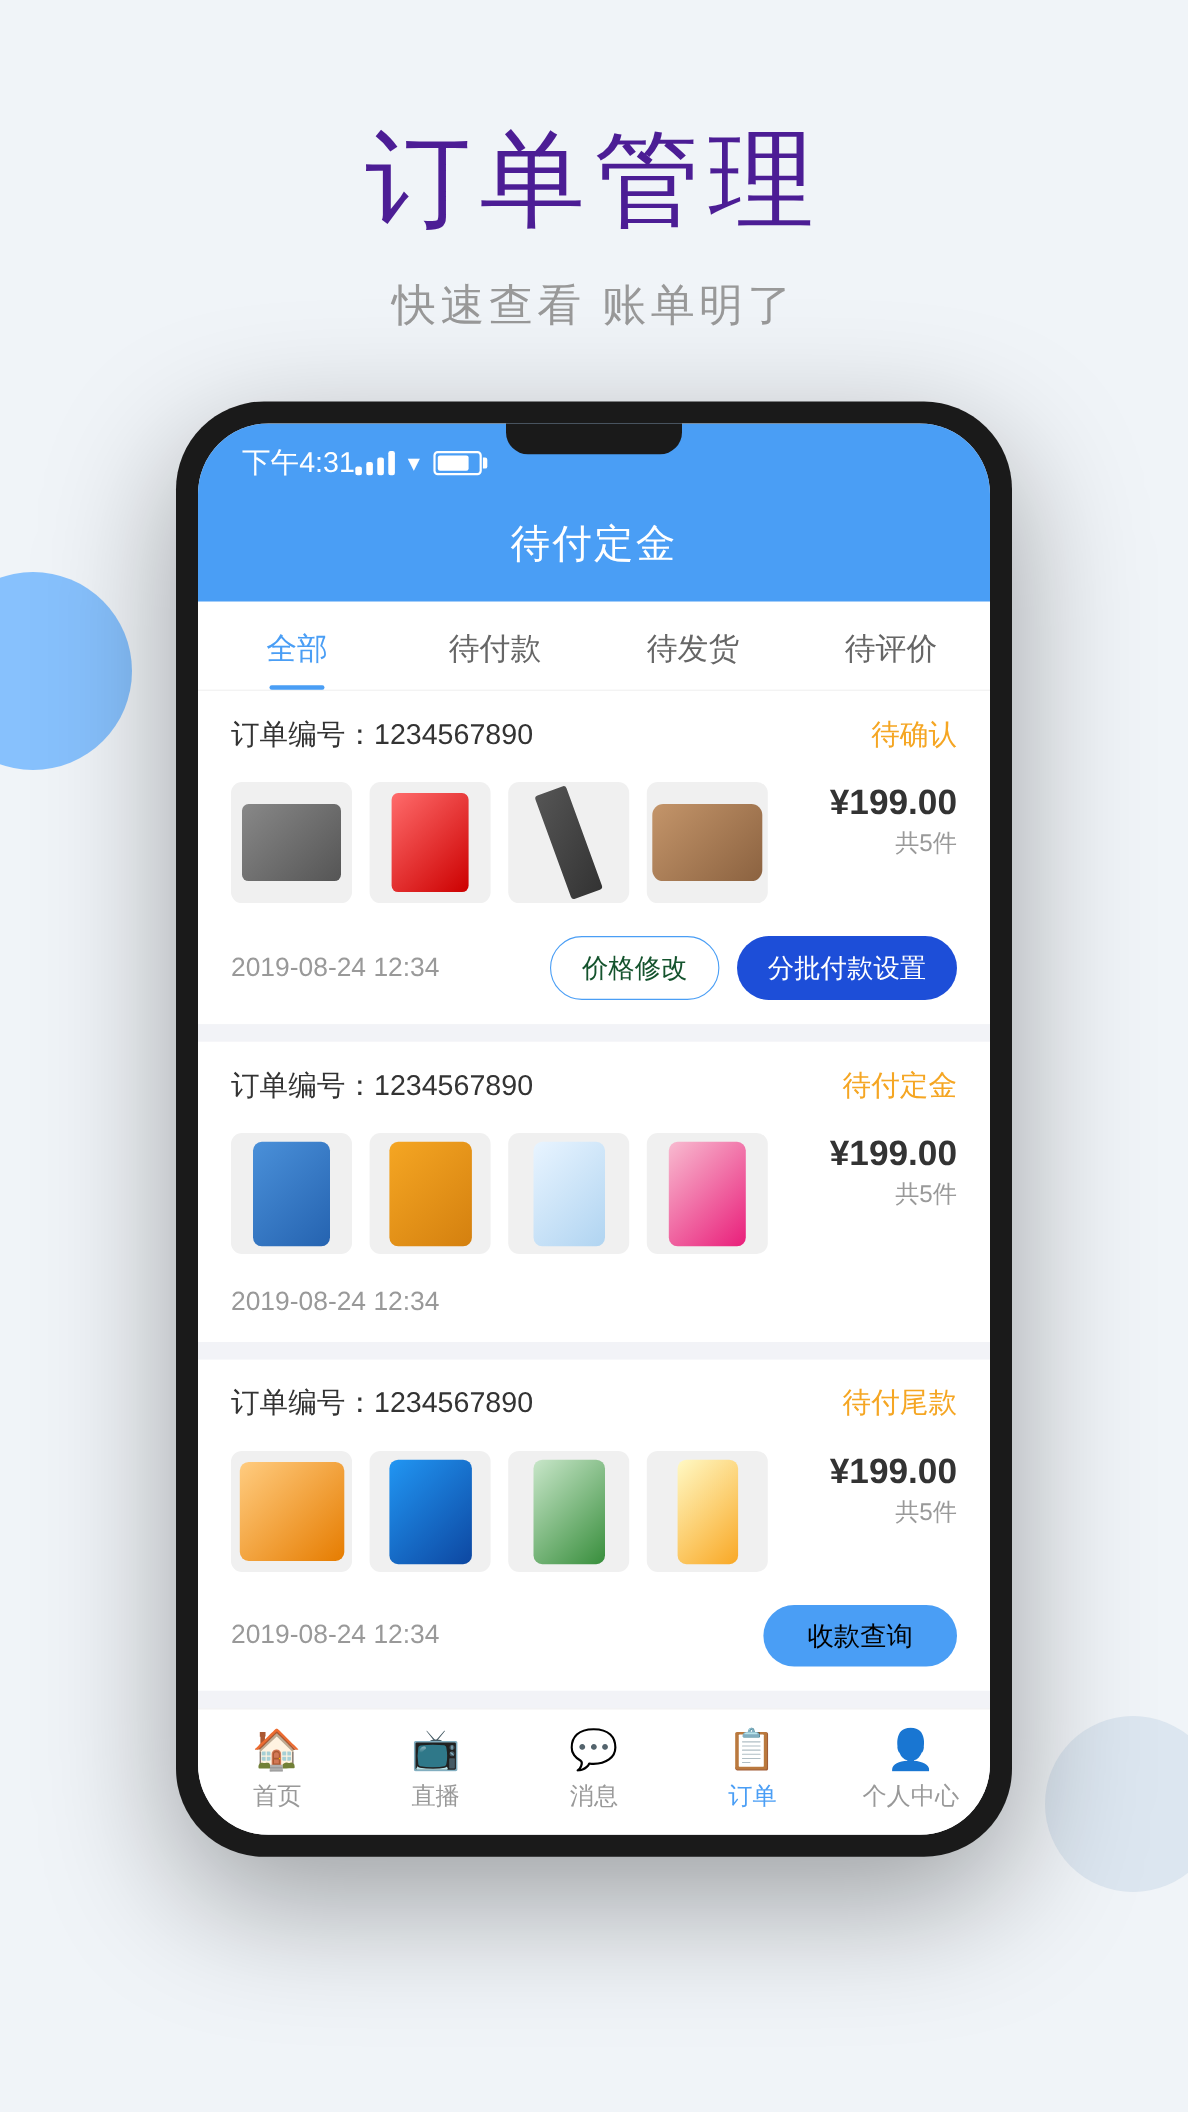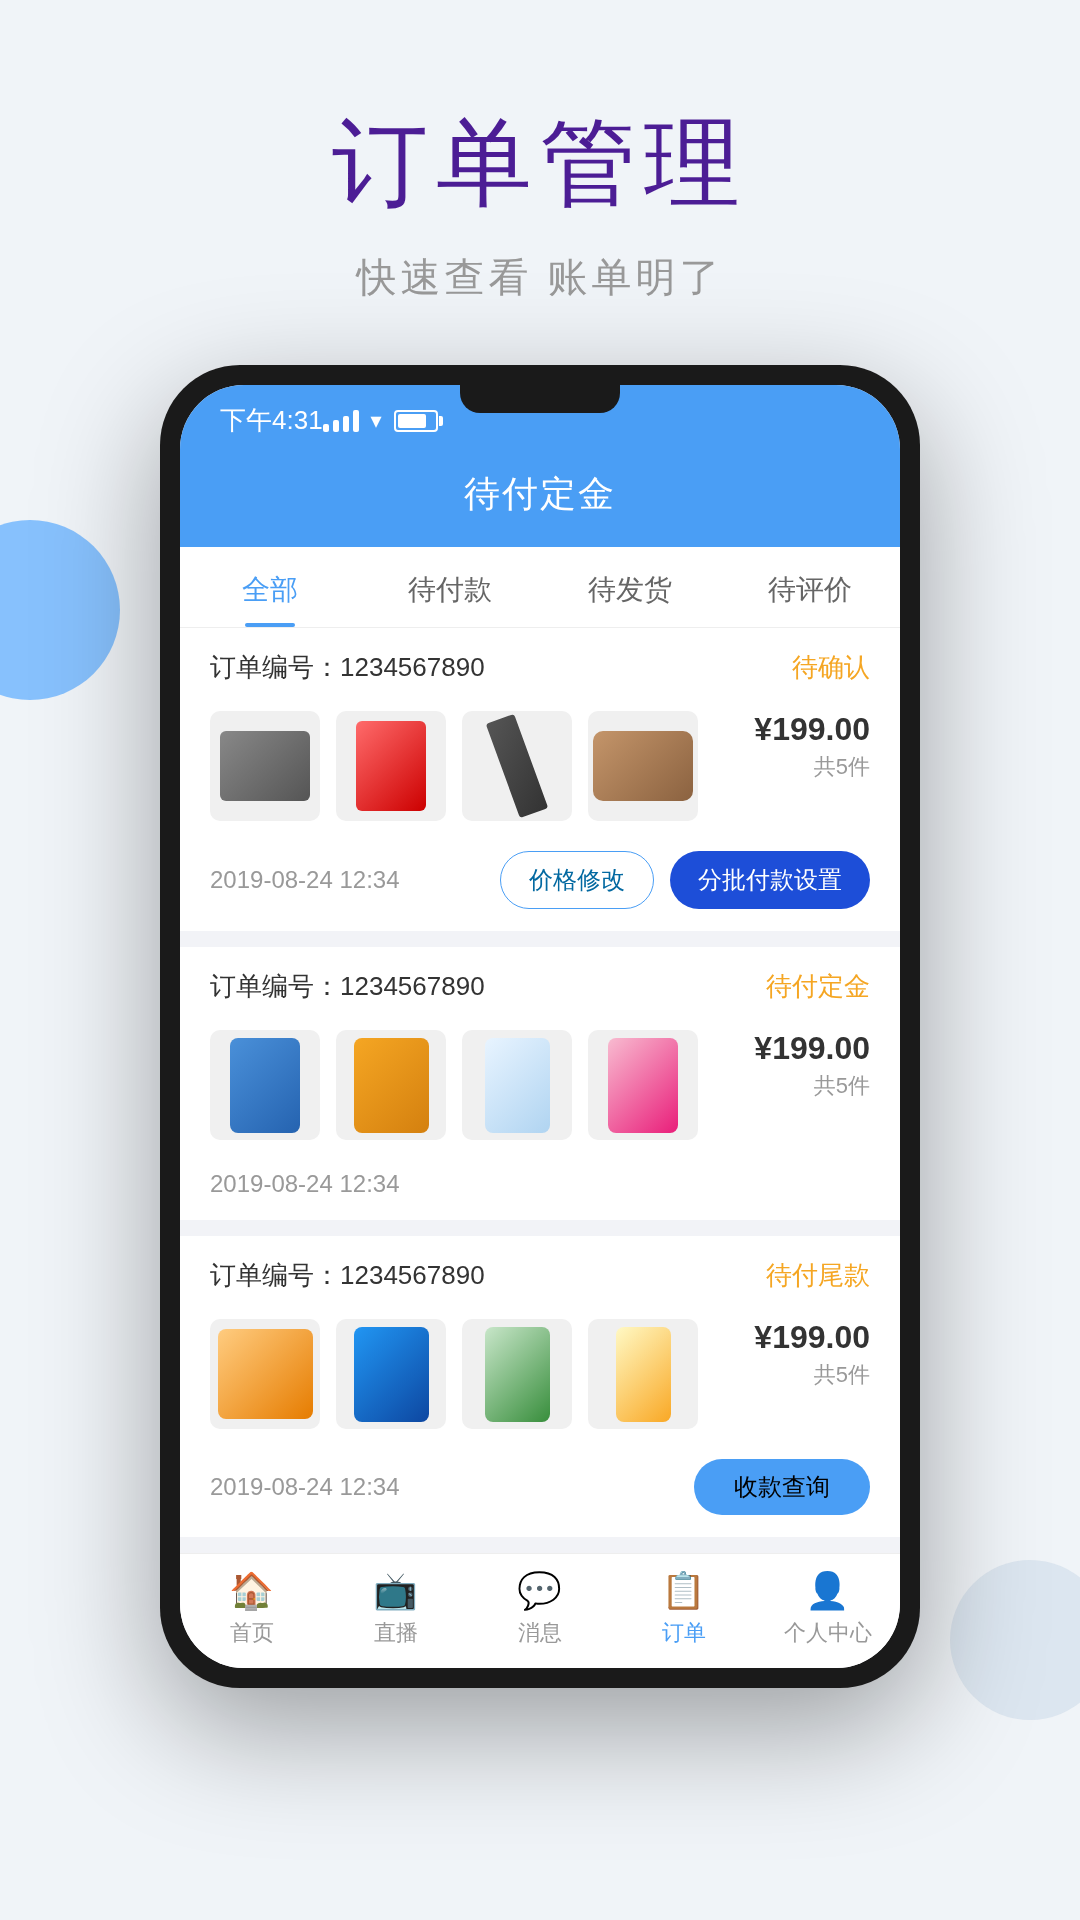--- a/index.html
+++ b/index.html
@@ -266,21 +266,21 @@
     .order-date {
       font-size: 24px;
       color: #999;
     }
     .order-actions {
       display: flex;
       gap: 16px;
     }
     .btn-outline {
       border: 1.5px solid #4a9ef5;
-      color: #0369a1;
+      color: #14532d;
       background: white;
       border-radius: 40px;
       padding: 12px 28px;
       font-size: 24px;
       cursor: pointer;
     }
     .btn-solid {
       background: #1d4ed8;
       color: white;
       border: none;

